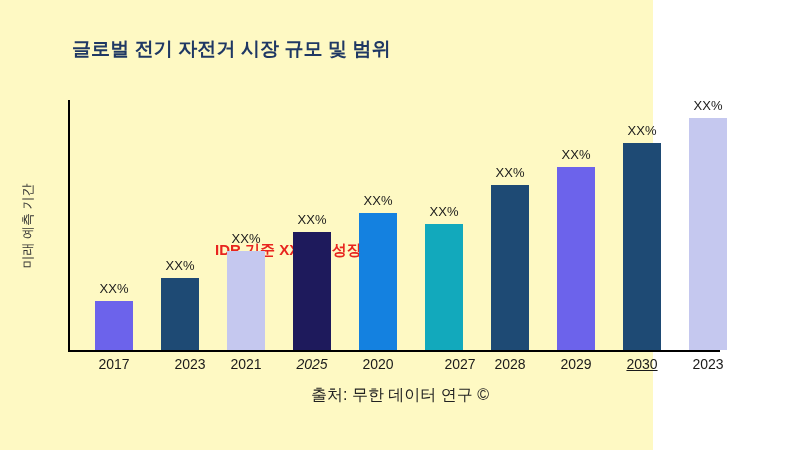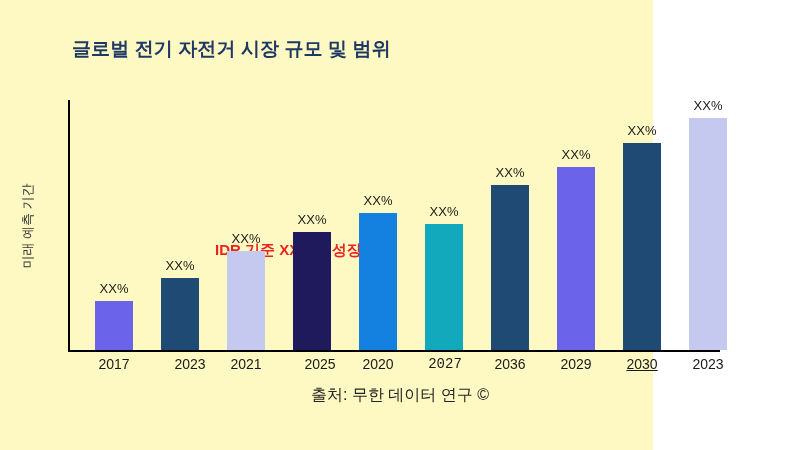--- a/index.html
+++ b/index.html
@@ -193,24 +193,24 @@
           <div class="bar-value">XX%</div>
           <div class="bar-rect" style="height: 232px; background: rgb(197, 200, 239);"></div>
         </div>
       </div>
   </div>
 
   <div id="xticks">
       <div class="xtick" style="left: 13px; width: 66px;">2017</div>
       <div class="xtick" style="left: 89px; width: 66px;">2023</div>
       <div class="xtick" style="left: 145px; width: 66px;">2021</div>
-      <div class="xtick" style="left: 219px; width: 66px;">2025</div>
+      <div class="xtick" style="left: 211px; width: 66px; font-style: italic;">2025</div>
       <div class="xtick" style="left: 277px; width: 66px;">2020</div>
-      <div class="xtick" style="left: 344px; width: 66px; font-family: Liberation Mono, monospace;">2027</div>
-      <div class="xtick" style="left: 409px; width: 66px;">2036</div>
+      <div class="xtick" style="left: 359px; width: 66px;">2027</div>
+      <div class="xtick" style="left: 409px; width: 66px;">2028</div>
       <div class="xtick" style="left: 475px; width: 66px;">2029</div>
       <div class="xtick" style="left: 541px; width: 66px; text-decoration: underline;">2030</div>
       <div class="xtick" style="left: 607px; width: 66px;">2023</div>
     </div>
 
   <div id="source">출처: 무한 데이터 연구 ©</div>
 
 </div>
 
 </body></html>

